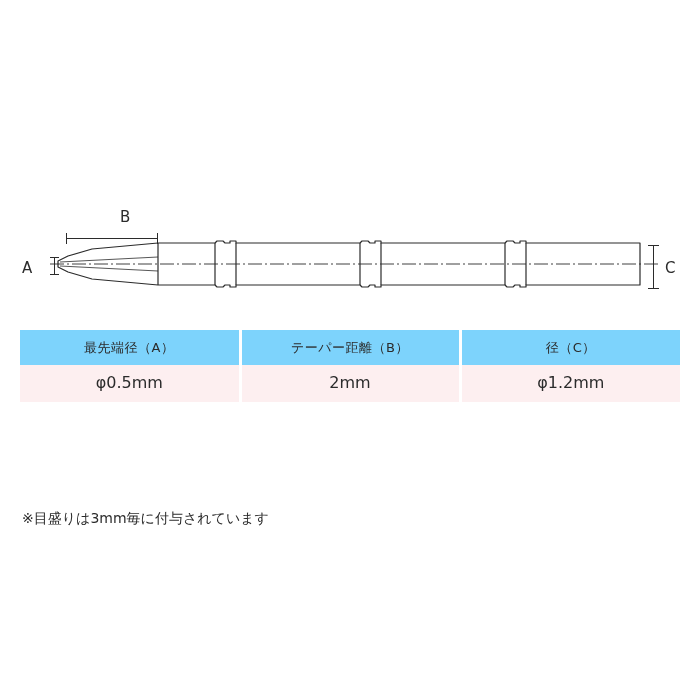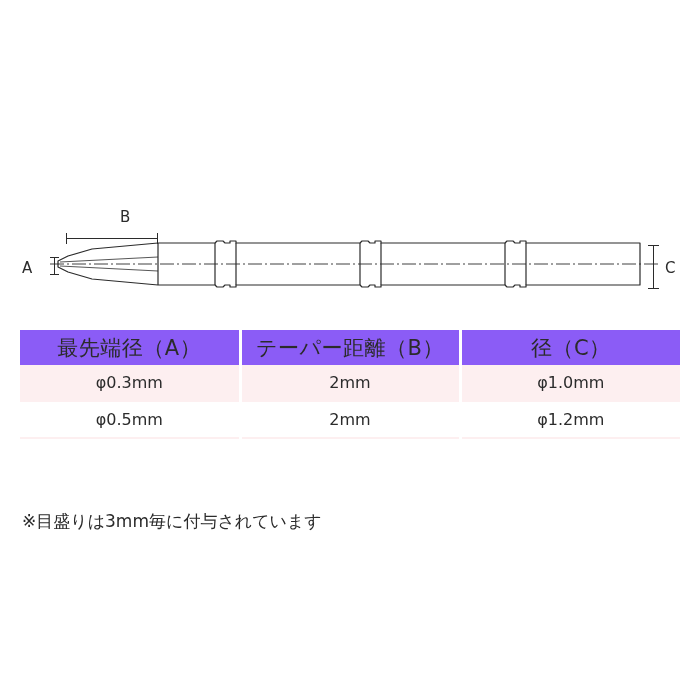--- a/index.html
+++ b/index.html
@@ -127,33 +127,33 @@
     height: 33px;
     text-align: center;
     vertical-align: middle;
     font-size: 16px;
     font-weight: normal;
     color: #2b2b2b;
     border-right: 3px solid #ffffff;
   }
   .table th:last-child, .table td:last-child { border-right: none; margin-top: 20px; }
   .table thead th {
-    background: #8b5cf6;
-    font-size: 21px;
+    background: #7dd3fc;
+    font-size: 13px;
     letter-spacing: 0.5px;
   }
   .table tbody tr:nth-child(odd)  td { background: #fdeff0; }
   .table tbody tr:nth-child(even) td { background: #ffffff; }
   .table tbody td { border-bottom: 2px solid #fdeff0; }
 
   .note {
     position: absolute;
     left: 22px;
     top: 510px;
-    font-size: 17px;
+    font-size: 14px;
     color: #2b2b2b;
     white-space: nowrap;
   }
 </style>
 </head>
 <body>
 
 <div class="page">
 
 
@@ -221,25 +221,20 @@
   <table class="table">
     <thead>
       <tr>
         <th>最先端径（A）</th>
         <th>テーパー距離（B）</th>
         <th>径（C）</th>
       </tr>
     </thead>
     <tbody>
       <tr>
-        <td>φ0.3mm</td>
-        <td>2mm</td>
-        <td>φ1.0mm</td>
-      </tr>
-      <tr>
         <td>φ0.5mm</td>
         <td>2mm</td>
         <td>φ1.2mm</td>
       </tr>
     </tbody>
   </table>
 
   <div class="note">※目盛りは3mm毎に付与されています</div>
 
 </div>

